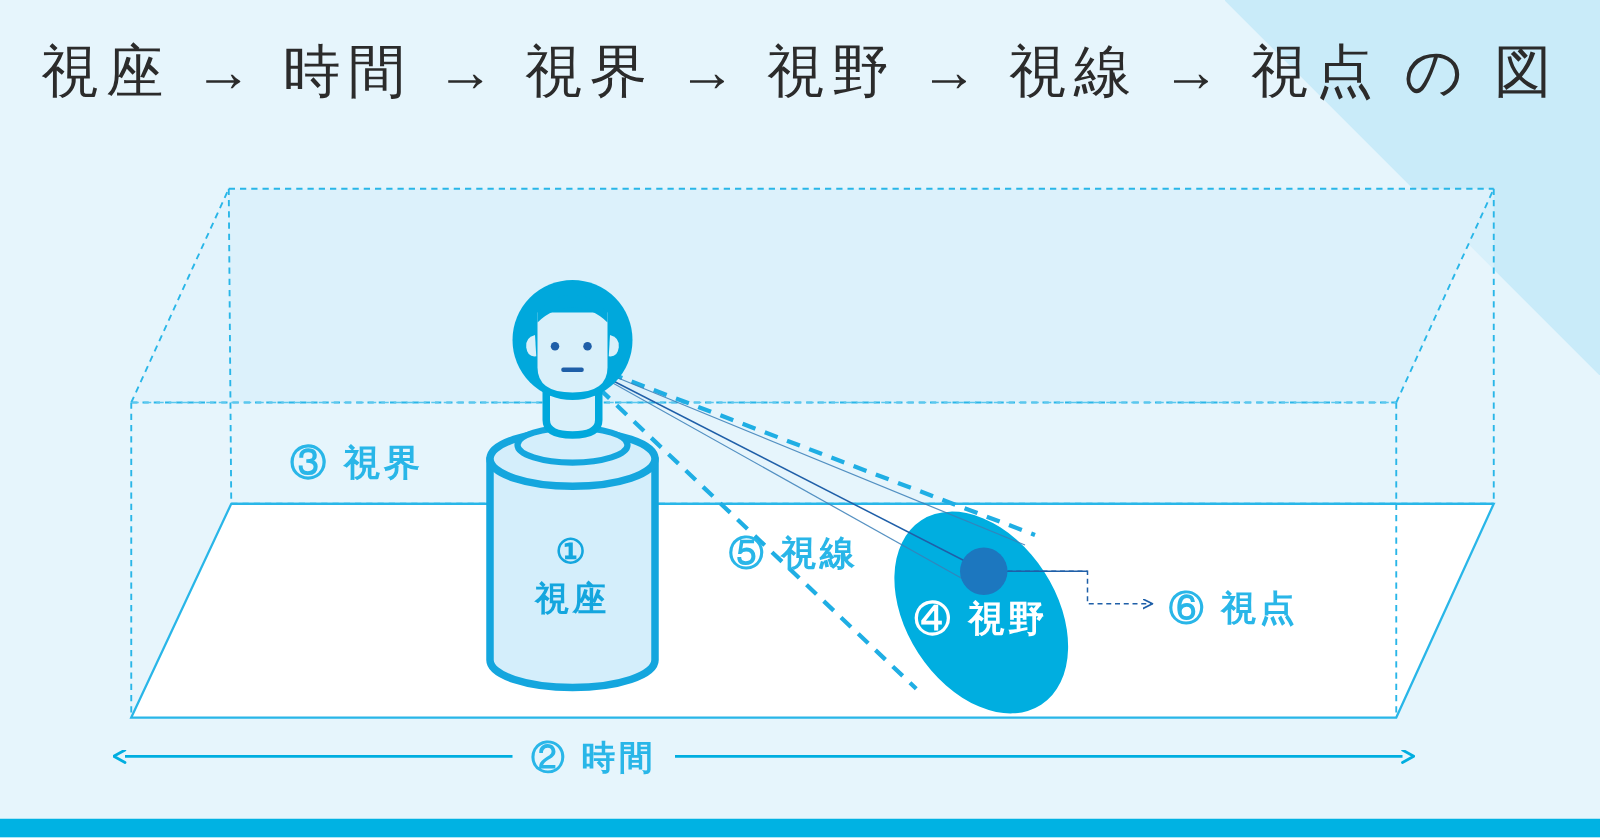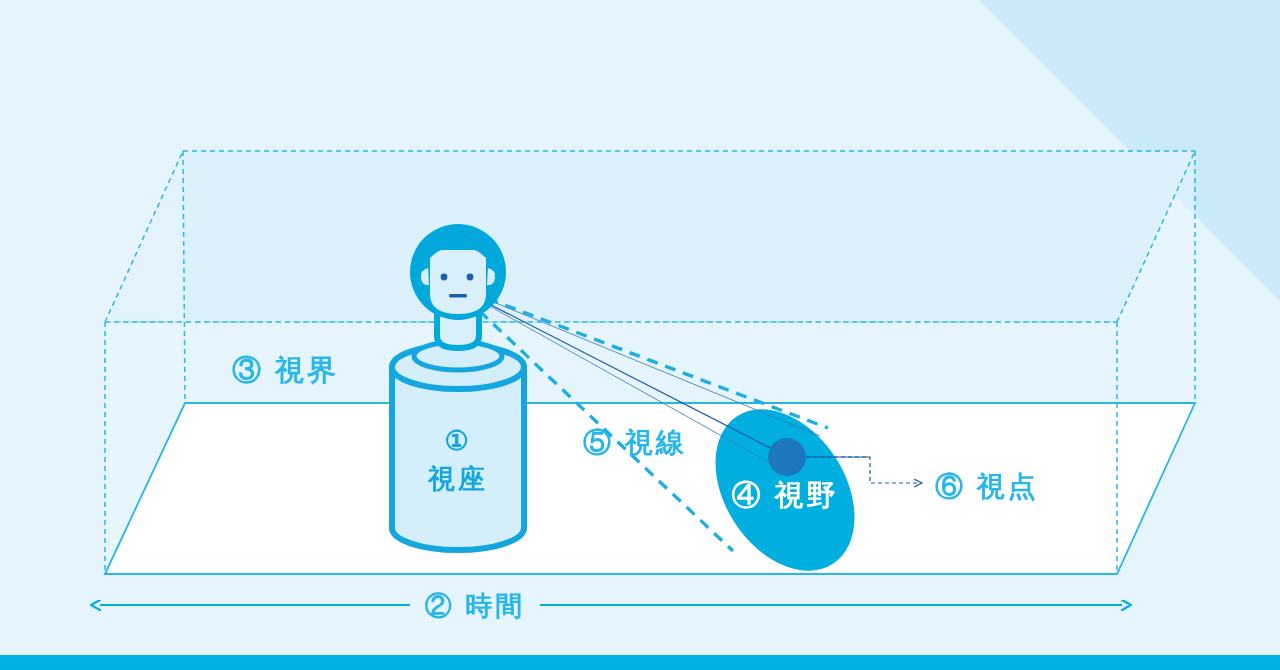--- a/index.html
+++ b/index.html
@@ -62,20 +62,21 @@
     letter-spacing: 3px;
   }
 </style>
 </head>
 <body>
 
 <div id="stage">
 
   <div class="corner-wedge"></div>
 
+  <div class="title">視座 → 時間 → 視界 → 視野 → 視線 → 視点 の 図</div>
 
   <svg class="diagram" width="1280" height="670" viewBox="0 0 1280 670">
 
     <defs>
       <marker id="arrowL" markerWidth="12" markerHeight="12" refX="10" refY="5" orient="auto" markerUnits="userSpaceOnUse">
         <path d="M10,0 L1,5 L10,10" fill="none" stroke="#00AEE0" stroke-width="2.2" stroke-linecap="round" stroke-linejoin="round"></path>
       </marker>
       <marker id="arrowR" markerWidth="12" markerHeight="12" refX="2" refY="5" orient="auto" markerUnits="userSpaceOnUse">
         <path d="M2,0 L11,5 L2,10" fill="none" stroke="#00AEE0" stroke-width="2.2" stroke-linecap="round" stroke-linejoin="round"></path>
       </marker>

